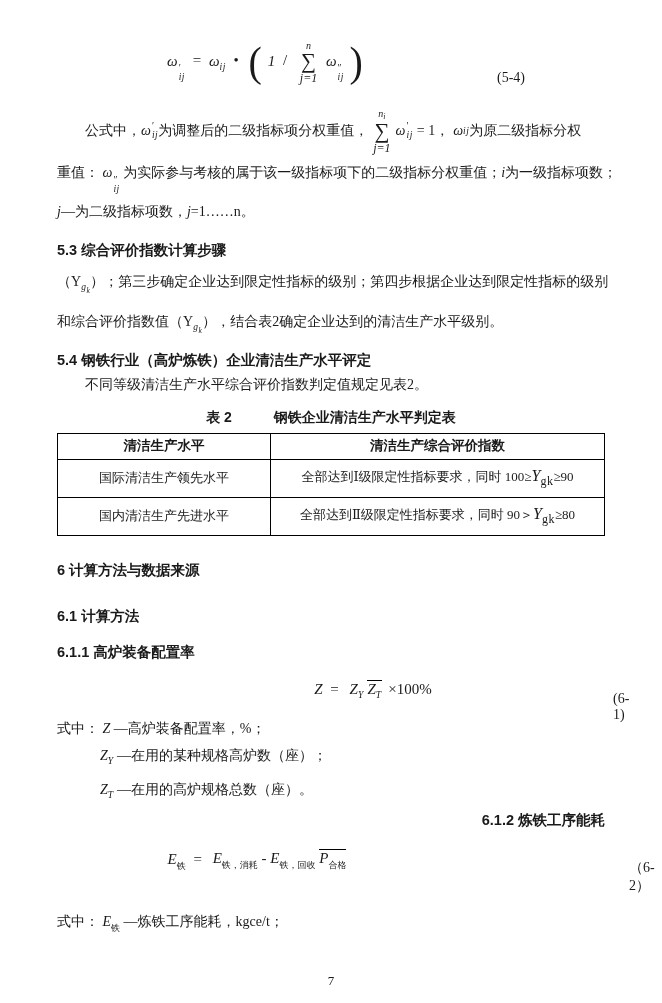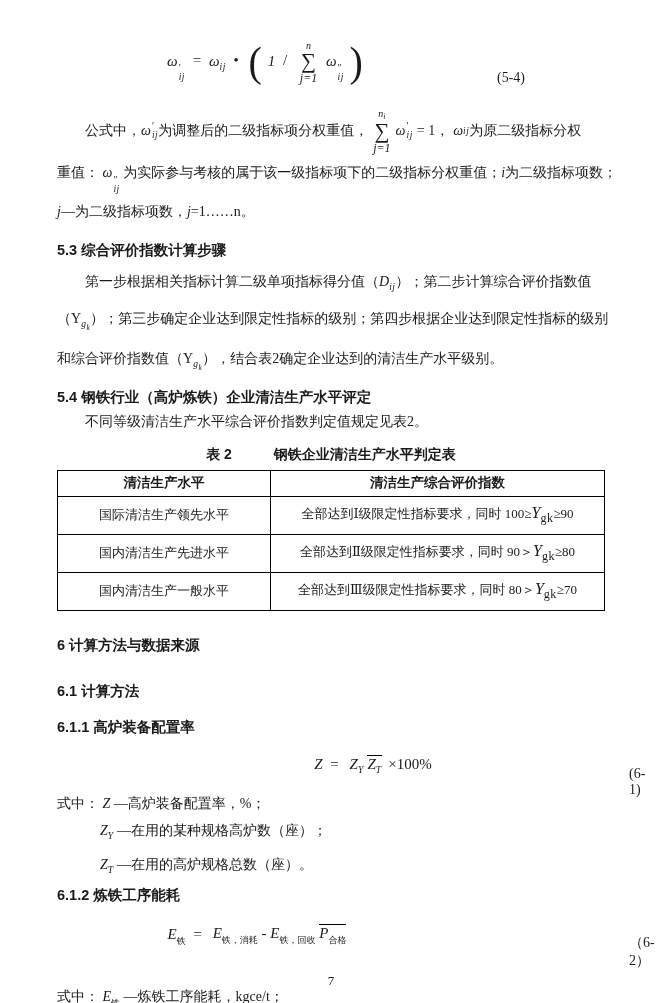--- a/index.html
+++ b/index.html
@@ -62,21 +62,21 @@
   .tblY-sub { font-size:12px; vertical-align:-4px; letter-spacing:0.5px; }
 
   .sec6-title   { margin-top:25px; }
   .sec61-title  { margin-top:27px; }
   .sec611-title { margin-top:17px; }
 
   .eq61 { height:48px; padding-left:84px; margin-top:5px; font-size:15px; }
   .legend61 .line { line-height:27.5px; }
   .legend-indent { padding-left:43px; }
 
-  .sec612-title { margin-top:2px; }
+  .sec612-title { margin-top:2px;text-align:right; }
   .eq62 { height:58px; padding-right:145px; margin-top:2px; font-size:15px;align-items:center; }
   .legend62 { margin-top:17px; }
   .legend62 .line { line-height:30px; }
 
   .footer { position:absolute; left:0; bottom:14px; width:662px; text-align:center; font-size:13px; }
 </style>
 </head>
 <body>
 
 <div class="page">
@@ -130,32 +130,29 @@
       <span class="it">ω</span>
         <span class="sb1">ij</span>
       <span>为原二级指标分权</span>
     </div>
     <div class="line">
       <span>重值：</span>
       <span class="it">ω</span><span class="ss">
           <span class="st">″</span>
           <span class="sb">ij</span>
         </span>
-      <span>为实际参与考核的属于该一级指标项下的二级指标分权重值；</span><span class="it">i</span><span>为二级指标项数；</span>
+      <span>为实际参与考核的属于该一级指标项下的二级指标分权重值；</span><span class="it">i</span><span>为一级指标项数；</span>
     </div>
     <div class="line">
       <span class="it">j</span><span>—为二级指标项数，</span><span class="it">j</span><span>=1……n。</span>
     </div>
   </div>
 
   <div class="heading sec53-title">5.3 综合评价指数计算步骤</div>
   <div class="para53">
-    <div class="line">
-      <span class="indent">第一步根据相关指标计算二级单项指标得分值（</span><span class="it">D</span><span class="sb1">ij</span><span>）；第二步计算综合评价指数值</span>
-    </div>
     <div class="line">
       <span>（</span><span>Y</span><span class="sb1"><span>g</span><span class="sb2">k</span></span><span>）；第三步确定企业达到限定性指标的级别；第四步根据企业达到限定性指标的级别</span>
     </div>
     <div class="line">
       <span>和综合评价指数值（</span><span>Y</span><span class="sb1"><span>g</span><span class="sb2">k</span></span><span>），结合表2确定企业达到的清洁生产水平级别。</span>
     </div>
   </div>
 
   <div class="heading sec54-title">5.4 钢铁行业（高炉炼铁）企业清洁生产水平评定</div>
   <div class="line sec54-intro">
@@ -172,42 +169,38 @@
       <th>清洁生产综合评价指数</th>
     </tr>
     <tr>
       <td>国际清洁生产领先水平</td>
       <td><span>全部达到Ⅰ级限定性指标要求，同时 100≥</span><span class="tblY">Y</span><span class="tblY-sub">gk</span><span>≥90</span></td>
     </tr>
     <tr>
       <td>国内清洁生产先进水平</td>
       <td><span>全部达到Ⅱ级限定性指标要求，同时 90＞</span><span class="tblY">Y</span><span class="tblY-sub">gk</span><span>≥80</span></td>
     </tr>
-    <tr>
-      <td>国内清洁生产一般水平</td>
-      <td><span>全部达到Ⅲ级限定性指标要求，同时 80＞</span><span class="tblY">Y</span><span class="tblY-sub">gk</span><span>≥70</span></td>
-    </tr>
   </tbody>
     </table>
 
   <div class="heading sec6-title">6 计算方法与数据来源</div>
   <div class="heading sec61-title">6.1 计算方法</div>
   <div class="heading sec611-title">6.1.1 高炉装备配置率</div>
 
   <div class="eqrow eq61">
     <span>
       <span class="it">Z</span>
       <span class="mo">=</span>
       <span class="frac">
         <span class="num"><span class="it">Z</span><span class="sb1">Y</span></span>
         <span class="den"><span class="it">Z</span><span class="sb1">T</span></span>
       </span>
       <span>×100%</span>
     </span>
-    <span class="eqtag" style="left:572px;">(6-1)</span>
+    <span class="eqtag" style="left:556px;">(6-1)</span>
   </div>
 
   <div class="legend61">
     <div class="line">
       <span>式中：</span>
       <span class="it">Z</span>
       <span>—高炉装备配置率，%；</span>
     </div>
     <div class="line legend-indent">
       <span class="it">Z</span><span class="sb1">Y</span>

